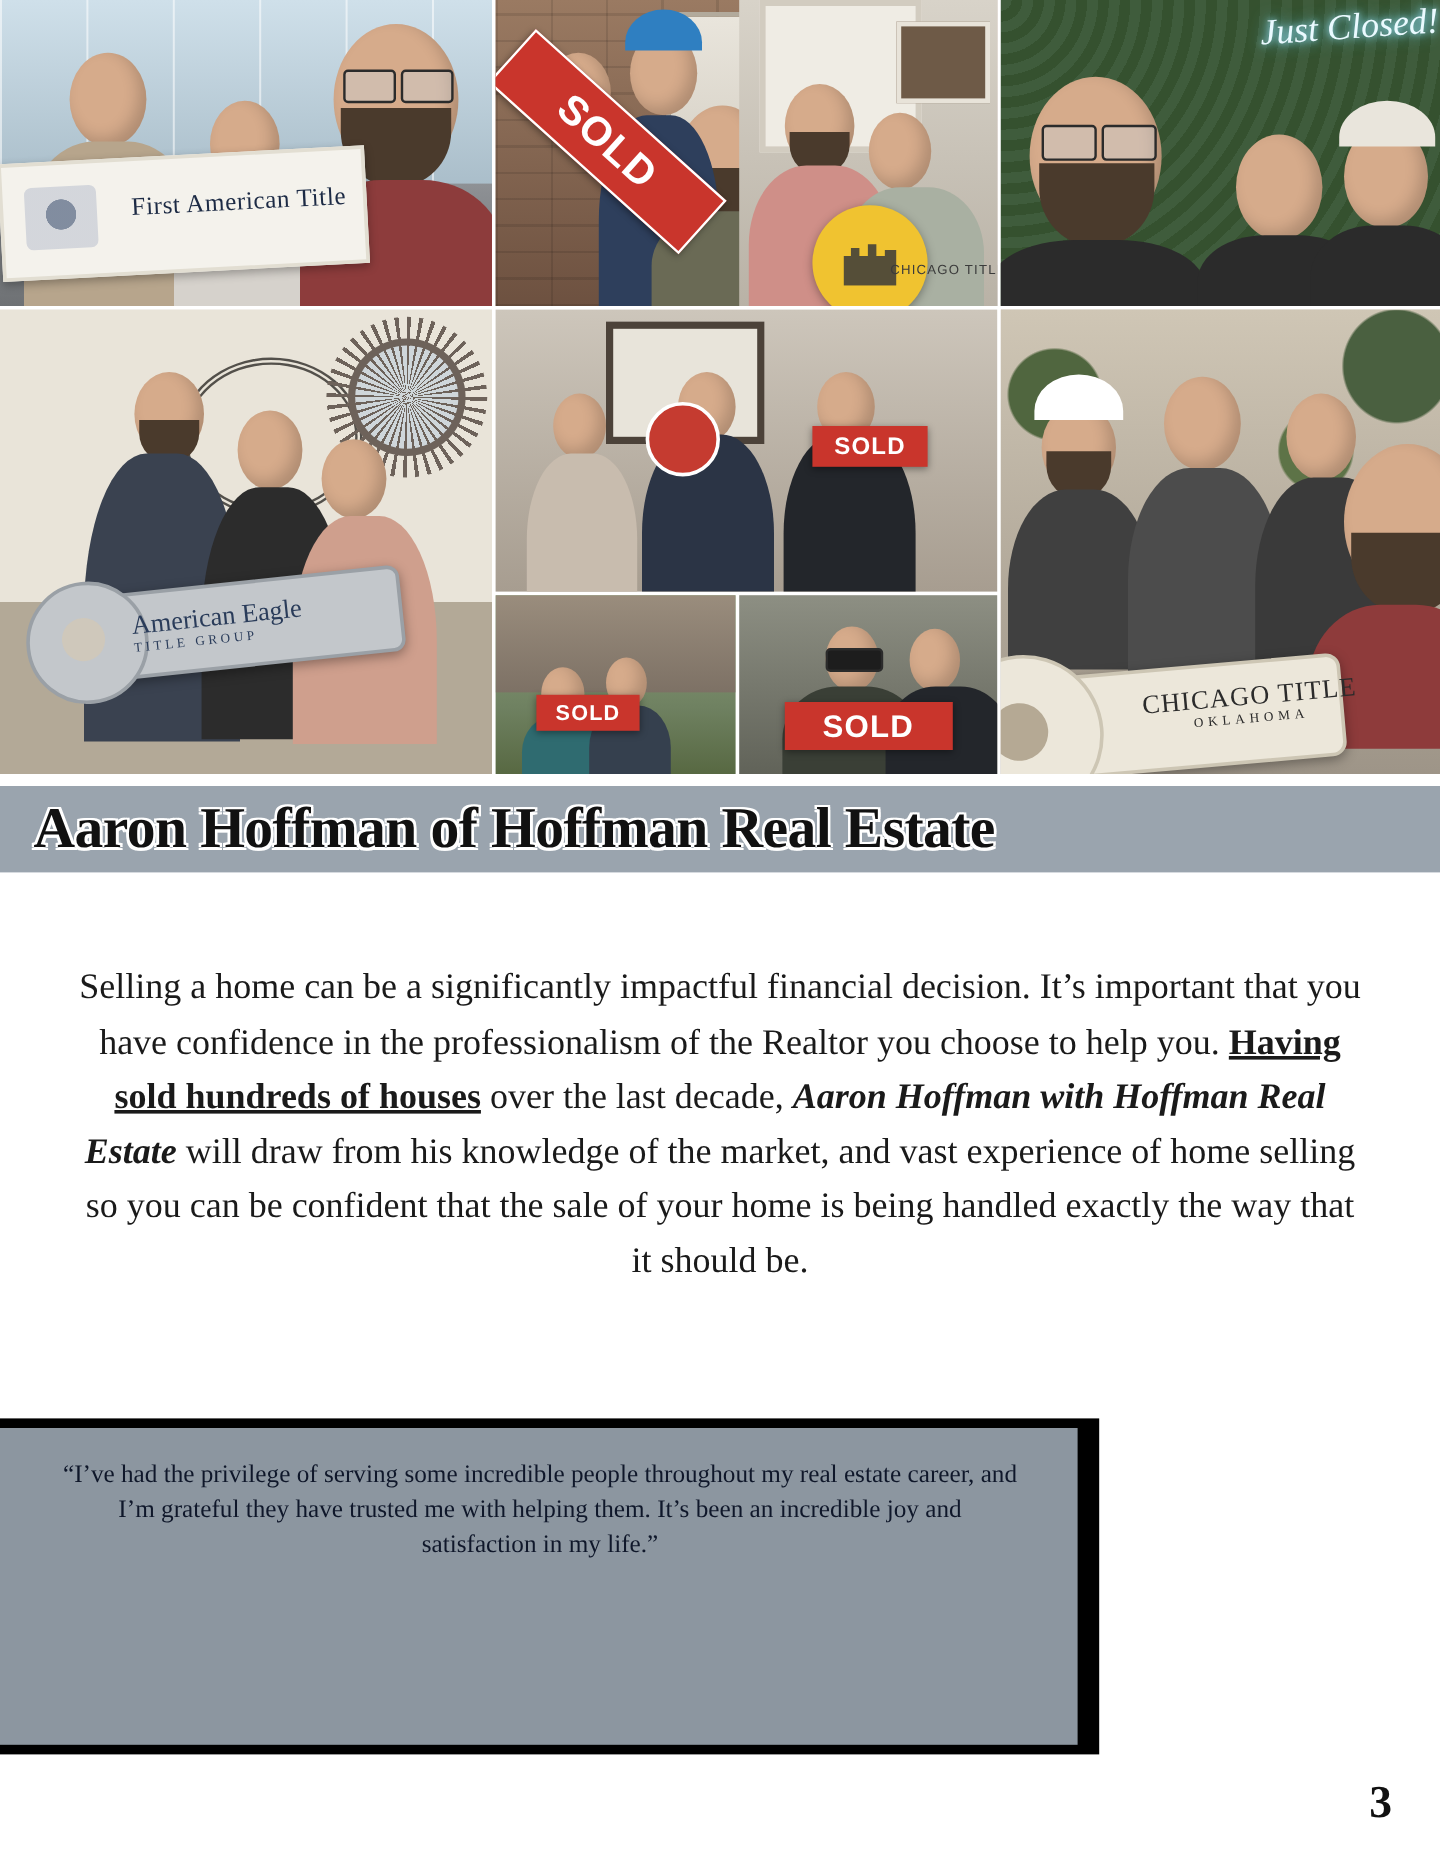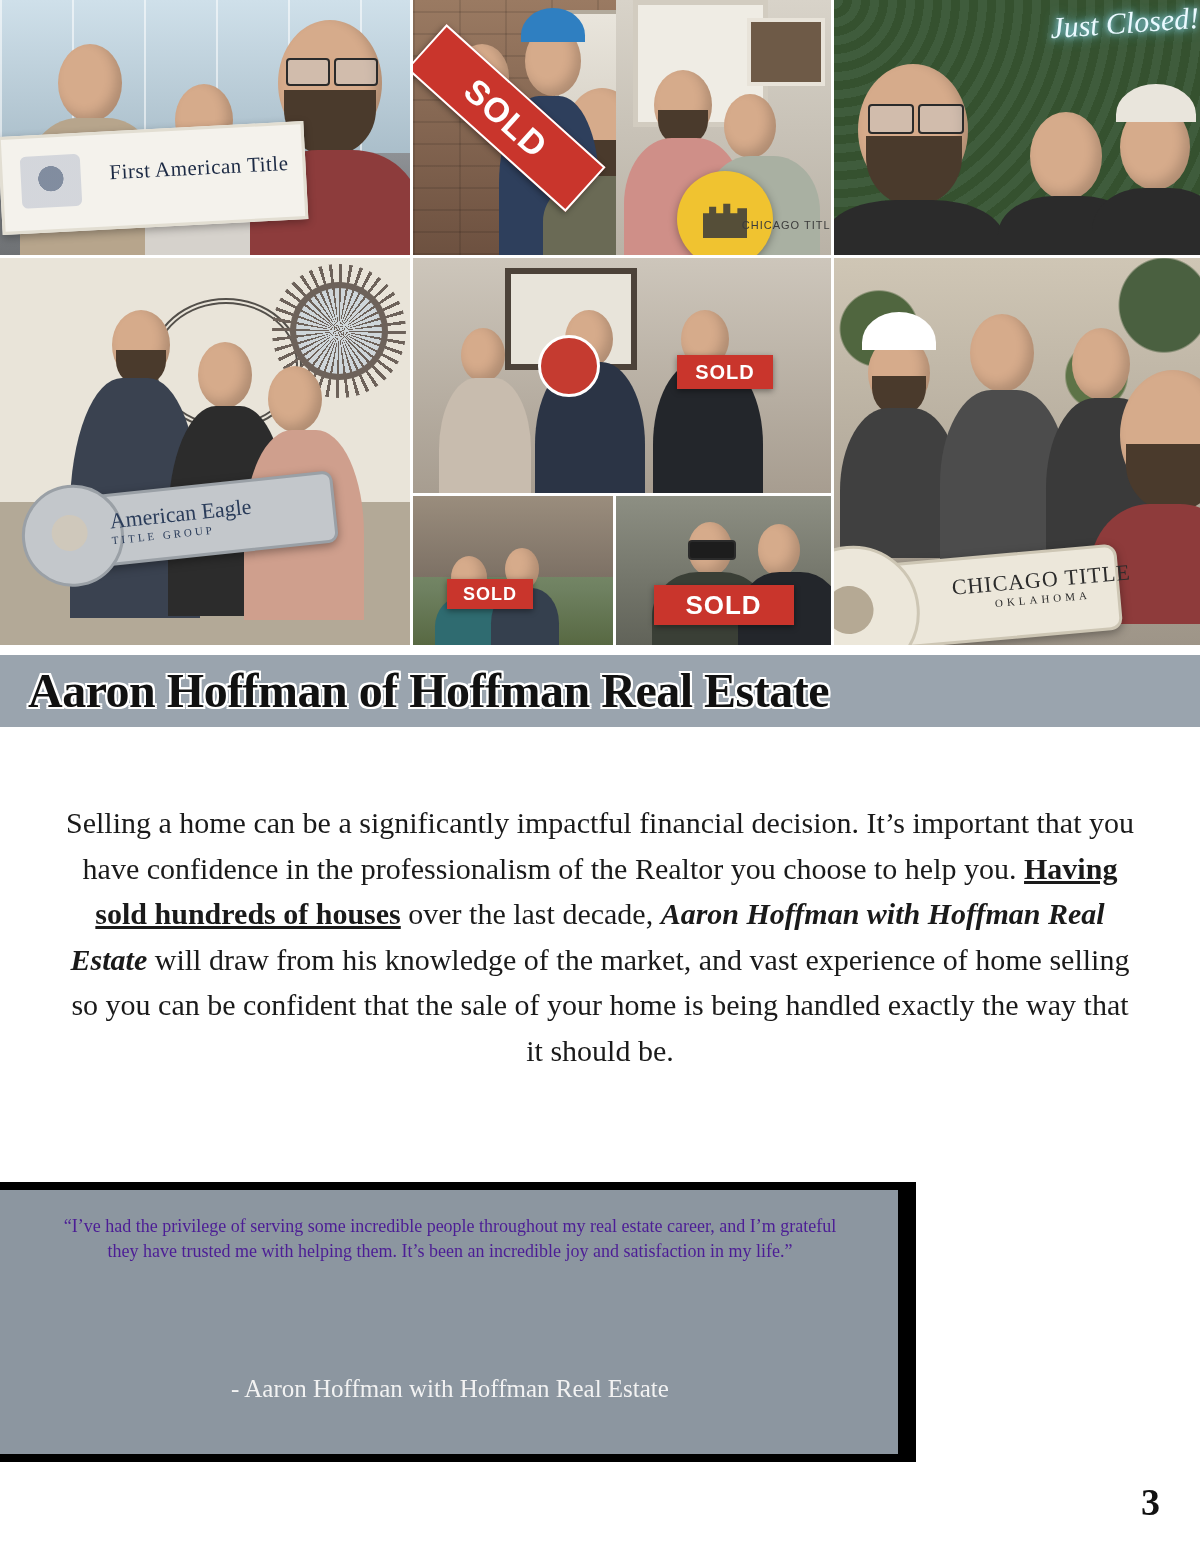--- a/index.html
+++ b/index.html
@@ -299,22 +299,22 @@
     position:absolute;
     left:0px; top:8px;
     width:898px; height:264px;
     background:#8c96a0;
   }
   .quote-text {
     position:absolute;
     left:50px; top:24px;
     width:800px;
     text-align:center;
-    color:#4c1d95;
-    font-size:18px;
+    color:#0f172a;
+    font-size:21px;
     line-height:1.38;
   }
   .quote-attrib {
     position:absolute;
     left:50px; top:185px;
     width:800px;
     text-align:center;
     color:#f2f2f2;
     font-size:25px;
   }
@@ -463,17 +463,16 @@
 <div class="title-band"></div>
 <div class="title-text">Aaron Hoffman of Hoffman Real Estate</div>
 
 <p class="body-copy">
   <span>Selling a home can be a significantly impactful financial decision. It’s important that you have confidence in the professionalism of the Realtor you choose to help you. </span><span class="u-bold">Having sold hundreds of houses</span><span> over the last decade, </span><span class="i-bold">Aaron Hoffman with Hoffman Real Estate</span><span> will draw from his knowledge of the market, and vast experience of home selling so you can be confident that the sale of your home is being handled exactly the way that it should be.</span>
 </p>
 
 <div class="quote-outer">
   <div class="quote-inner">
     <div class="quote-text">“I’ve had the privilege of serving some incredible people throughout my real estate career, and I’m grateful they have trusted me with helping them. It’s been an incredible joy and satisfaction in my life.”</div>
-    <div class="quote-attrib">- Aaron Hoffman with Hoffman Real Estate</div>
   </div>
 </div>
 
 <div class="page-number">3</div>
 
 </body></html>

